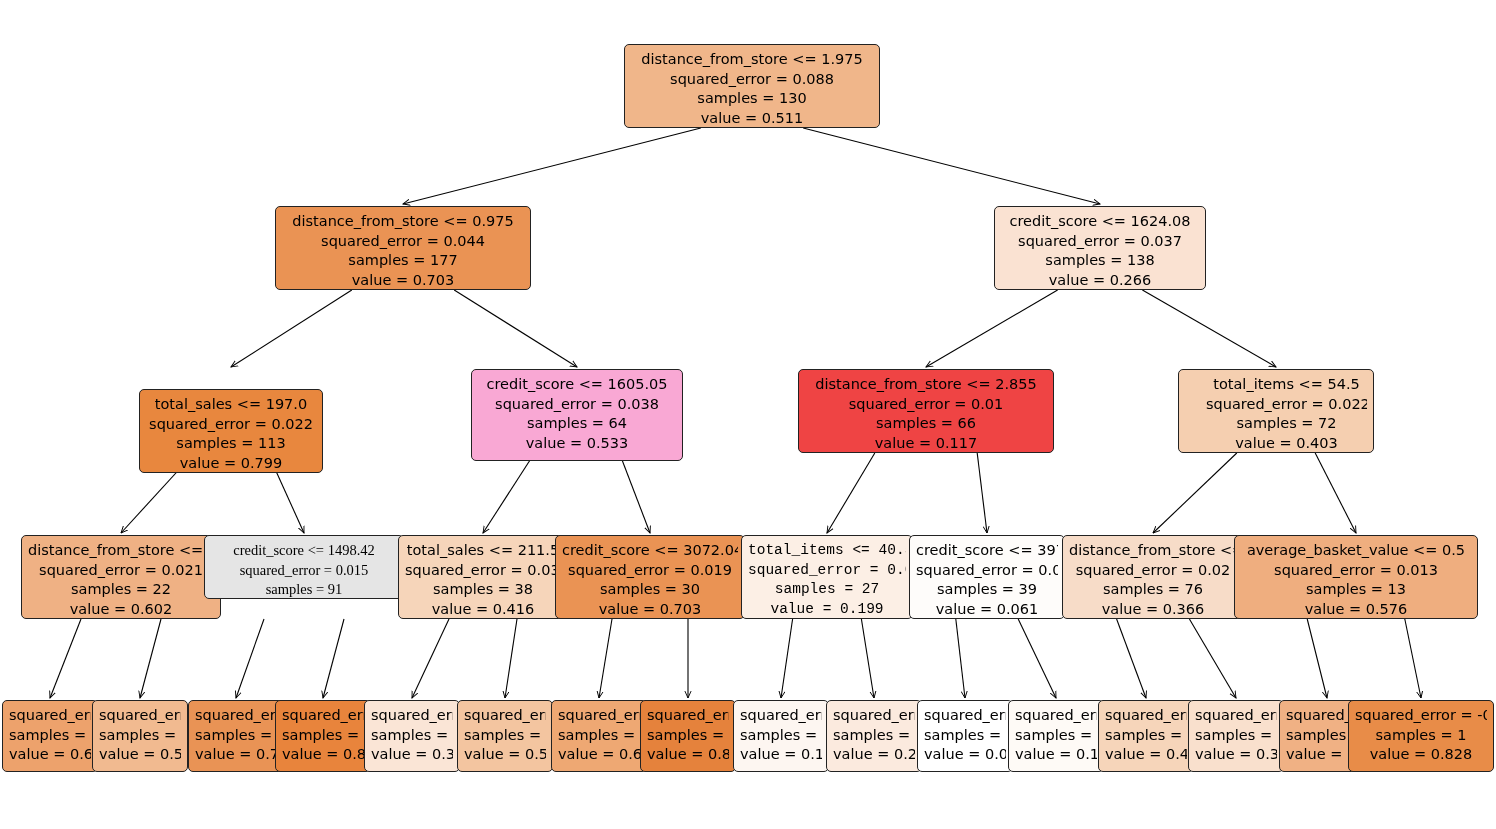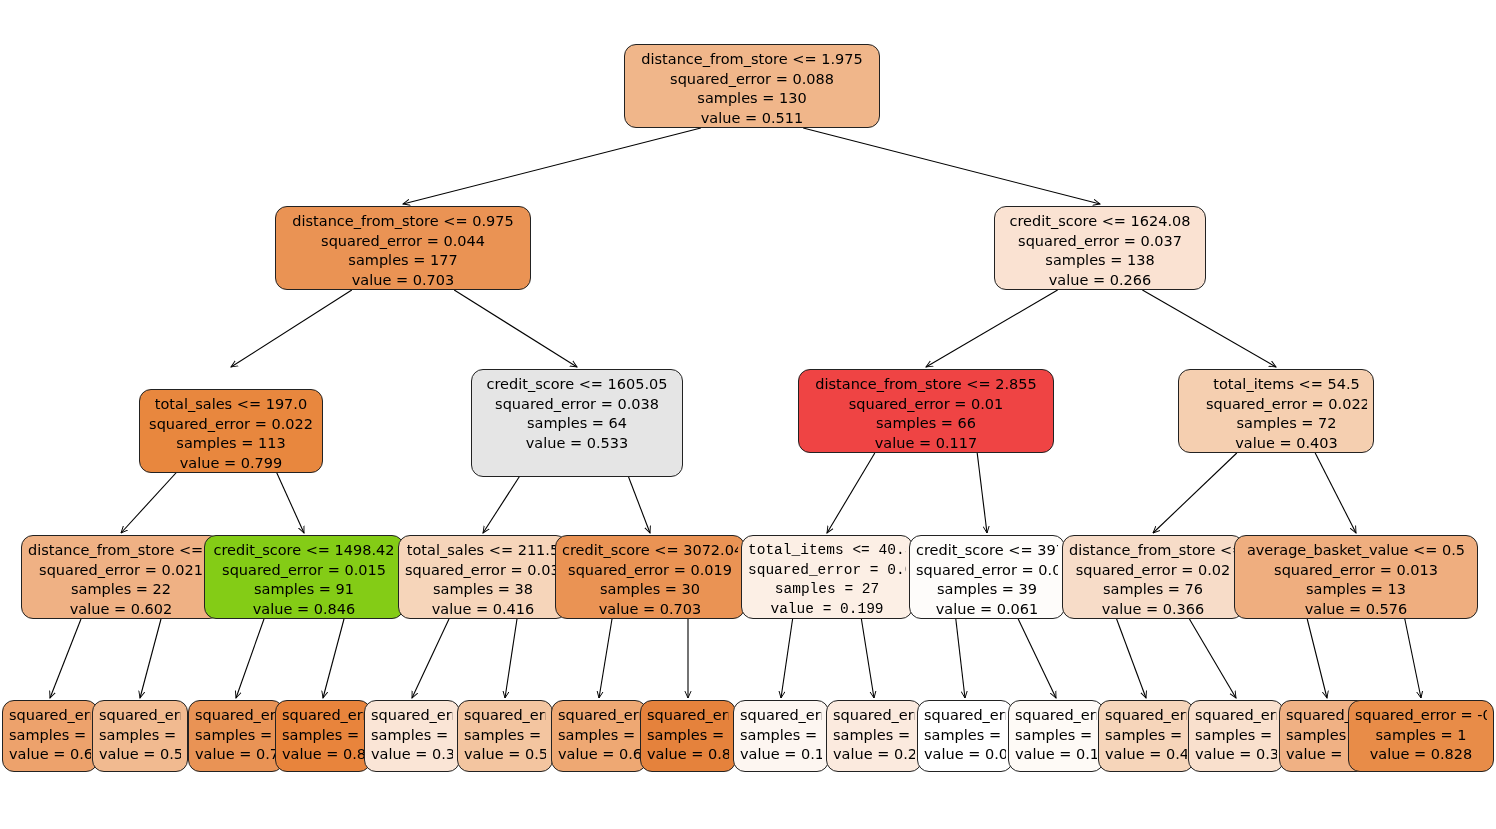--- a/index.html
+++ b/index.html
@@ -20,21 +20,21 @@
     left: 0;
     top: 0;
     width: 1496px;
     height: 829px;
     pointer-events: none;
   }
   .node {
     position: absolute;
     box-sizing: border-box;
     border: 1.1px solid #222222;
-    border-radius: 12px;
+    border-radius: 5px;
     color: #000000;
     font-size: 14.5px;
     line-height: 19.6px;
     text-align: center;
     padding: 5px 6px 6px 6px;
     white-space: nowrap;
     overflow: hidden;
     background: #ffffff;
   }
   .node .ln {
@@ -103,21 +103,21 @@
         <span class="ln">squared_error = 0.037</span>
         <span class="ln">samples = 138</span>
         <span class="ln">value = 0.266</span>
       </div>
       <div class="node" style="left: 139px; top: 369px; width: 184px; height: 84px; background: rgb(232, 135, 62); z-index: 10; margin-top: 20px;">
         <span class="ln">total_sales &lt;= 197.0</span>
         <span class="ln">squared_error = 0.022</span>
         <span class="ln">samples = 113</span>
         <span class="ln">value = 0.799</span>
       </div>
-      <div class="node" style="left: 471px; top: 369px; width: 212px; height: 108px; background: #e5e5e5; z-index: 10;">
+      <div class="node" style="left: 471px; top: 369px; width: 212px; height: 92px; background: #f9a8d4; z-index: 10;">
         <span class="ln">credit_score &lt;= 1605.05</span>
         <span class="ln">squared_error = 0.038</span>
         <span class="ln">samples = 64</span>
         <span class="ln">value = 0.533</span>
       </div>
       <div class="node" style="left: 798px; top: 369px; width: 256px; height: 84px; background: #ef4444; z-index: 10;">
         <span class="ln">distance_from_store &lt;= 2.855</span>
         <span class="ln">squared_error = 0.01</span>
         <span class="ln">samples = 66</span>
         <span class="ln">value = 0.117</span>
@@ -127,21 +127,21 @@
         <span class="ln">squared_error = 0.022</span>
         <span class="ln">samples = 72</span>
         <span class="ln">value = 0.403</span>
       </div>
       <div class="node" style="left: 21px; top: 535px; width: 200px; height: 84px; background: rgb(239, 177, 132); z-index: 1;">
         <span class="ln">distance_from_store &lt;= 0.425</span>
         <span class="ln">squared_error = 0.021</span>
         <span class="ln">samples = 22</span>
         <span class="ln">value = 0.602</span>
       </div>
-      <div class="node" style="left: 204px; top: 535px; width: 200px; height: 84px; background: #84cc16; z-index: 2;">
+      <div class="node" style="left: 204px; top: 535px; width: 200px; height: 64px; background: #e5e5e5; z-index: 2; font-family: Liberation Serif, serif;">
         <span class="ln">credit_score &lt;= 1498.42</span>
         <span class="ln">squared_error = 0.015</span>
         <span class="ln">samples = 91</span>
         <span class="ln">value = 0.846</span>
       </div>
       <div class="node" style="left: 398px; top: 535px; width: 170px; height: 84px; background: rgb(246, 213, 186); z-index: 3;">
         <span class="ln">total_sales &lt;= 211.5</span>
         <span class="ln">squared_error = 0.032</span>
         <span class="ln">samples = 38</span>
         <span class="ln">value = 0.416</span>

